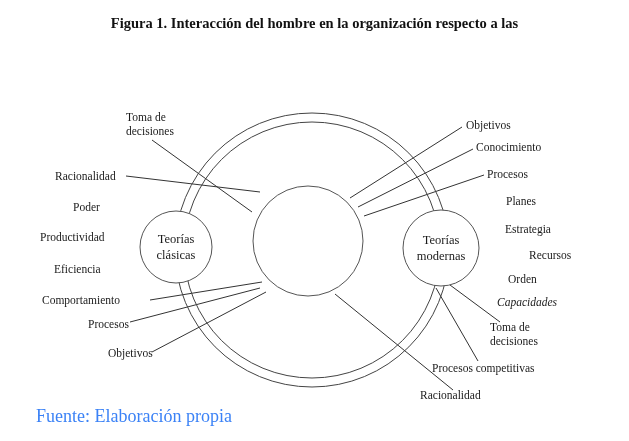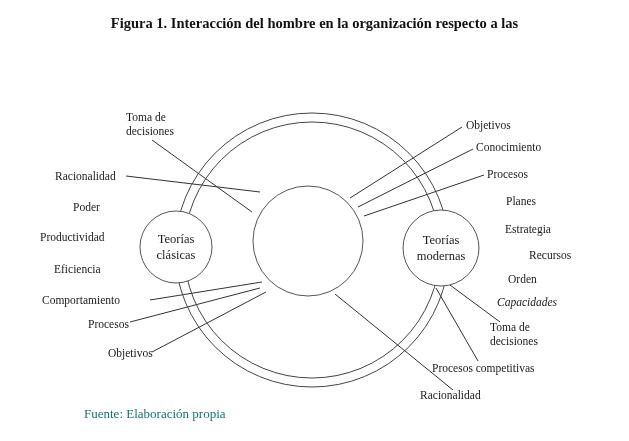--- a/index.html
+++ b/index.html
@@ -17,21 +17,21 @@
     position:absolute;font-size:11.5px;line-height:14px;
     white-space:pre-line;color:#1a1a1a;
   }
   .lbl.center{text-align:left;}
   .circle-text{
     position:absolute;transform:translate(-50%,-50%);
     text-align:center;white-space:pre-line;color:#1a1a1a;
   }
   .circle-text.main{font-size:13.5px;line-height:17px;}
   .circle-text.side{font-size:12.5px;line-height:16px;}
-  .source{position:absolute;left:36px;top:406px;font-size:13px;color:#0f766e;margin-left:48px;}
+  .source{position:absolute;left:36px;top:406px;font-size:18px;color:#3b82f6;}
 </style>
 </head>
 <body>
 
 <div class="page">
 
   <div class="title">
     <div class="line">Figura 1. Interacción del hombre en la organización respecto a las</div>
   </div>
 

